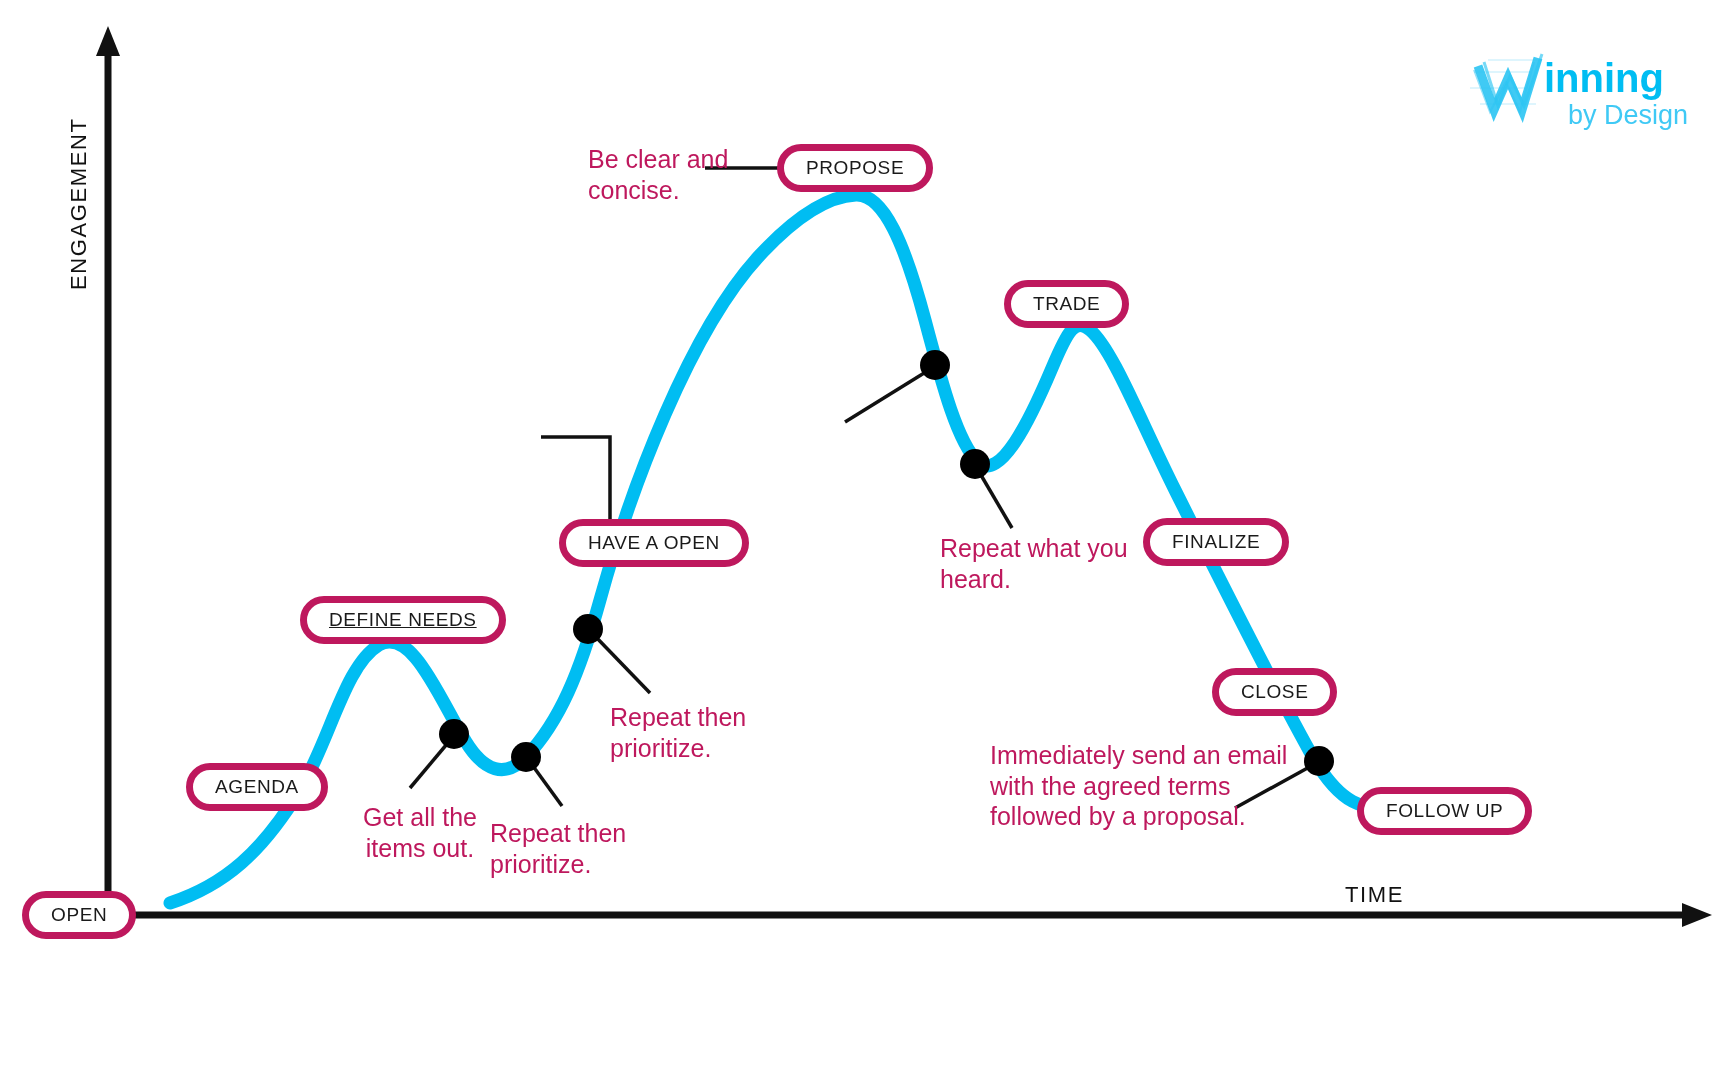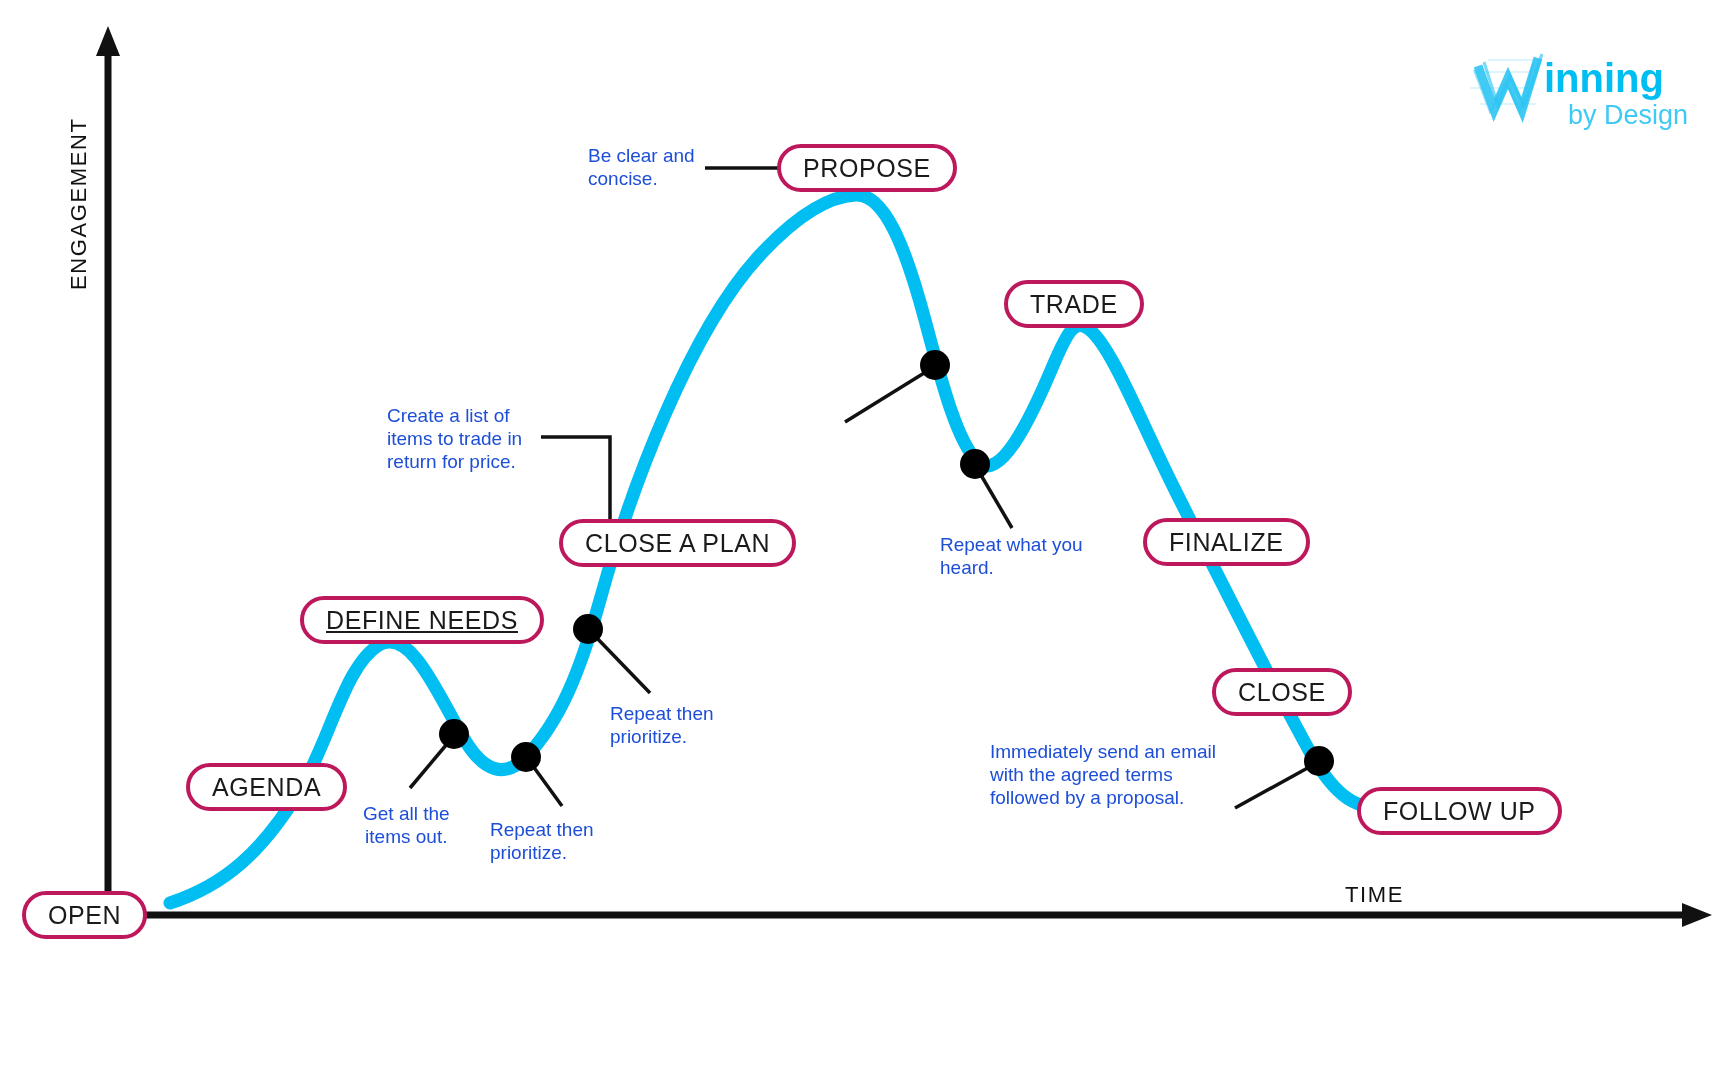--- a/index.html
+++ b/index.html
@@ -23,37 +23,37 @@
     position: absolute;
     left: 0;
     top: 0;
     width: 1733px;
     height: 1066px;
   }
   .pill {
     position: absolute;
     box-sizing: border-box;
     background: #ffffff;
-    border: 4px solid #be185d;
+    border: 7px solid #be185d;
     border-radius: 999px;
     color: #1a1a1a;
     display: flex;
     align-items: center;
     justify-content: center;
-    font-size: 25px;
+    font-size: 19px;
     letter-spacing: 0.6px;
     white-space: nowrap;
     padding: 0 22px;
     height: 48px;
     z-index: 40;
   }
   .note {
     position: absolute;
-    color: #1d4ed8;
-    font-size: 19px;
+    color: #be185d;
+    font-size: 25px;
     line-height: 1.22;
     white-space: pre-line;
     z-index: 35;
   }
   .axis-label {
     position: absolute;
     color: #111111;
     font-size: 22px;
     letter-spacing: 1.6px;
     z-index: 35;
@@ -145,32 +145,29 @@
     <text x="76" y="44" font-family="Liberation Sans, sans-serif" font-size="40" font-weight="bold" fill="#00BDF2">inning</text>
     <text x="100" y="76" font-family="Liberation Sans, sans-serif" font-size="27" fill="#3FC9F5">by Design</text>
   </svg>
 
   <div class="axis-label" id="engagement-label" style="left:66px; top:290px;">ENGAGEMENT</div>
   <div class="axis-label" style="left:1345px; top:882px;">TIME</div>
 
   <div class="pill" style="left:22px;   top:891px;">OPEN</div>
   <div class="pill" style="left:186px;  top:763px;">AGENDA</div>
   <div class="pill" style="left:300px;  top:596px;text-decoration:underline;">DEFINE NEEDS</div>
-  <div class="pill" style="left:559px;  top:519px;">CLOSE A PLAN</div>
+  <div class="pill" style="left:559px;  top:519px;">HAVE A OPEN</div>
   <div class="pill" style="left:777px;  top:144px;">PROPOSE</div>
   <div class="pill" style="left:1004px; top:280px;">TRADE</div>
   <div class="pill" style="left:1143px; top:518px;">FINALIZE</div>
   <div class="pill" style="left:1212px; top:668px;">CLOSE</div>
   <div class="pill" style="left:1357px; top:787px;">FOLLOW UP</div>
 
   <div class="note" style="left:588px;  top:144px;">Be clear and
 concise.</div>
-  <div class="note" style="left:387px;  top:404px;">Create a list of
-items to trade in
-return for price.</div>
   <div class="note" style="left:928px;  top:533px;margin-left:12px;">Repeat what you
 heard.</div>
   <div class="note" style="left:610px;  top:702px;">Repeat then
 prioritize.</div>
   <div class="note" style="left:363px;  top:802px;text-align:center;">Get all the
 items out.</div>
   <div class="note" style="left:490px;  top:818px;">Repeat then
 prioritize.</div>
   <div class="note" style="left:990px;  top:740px;">Immediately send an email
 with the agreed terms

